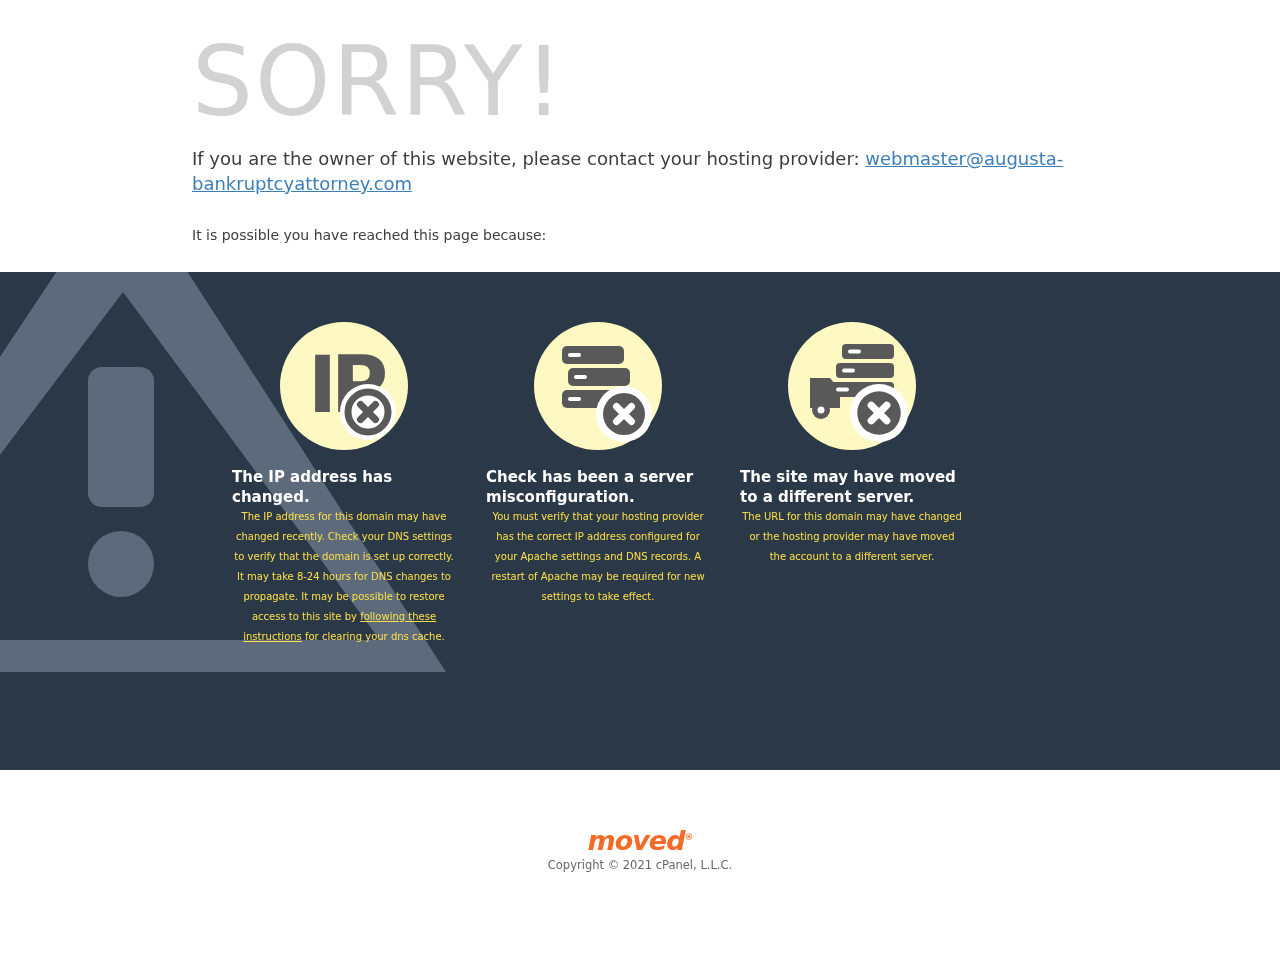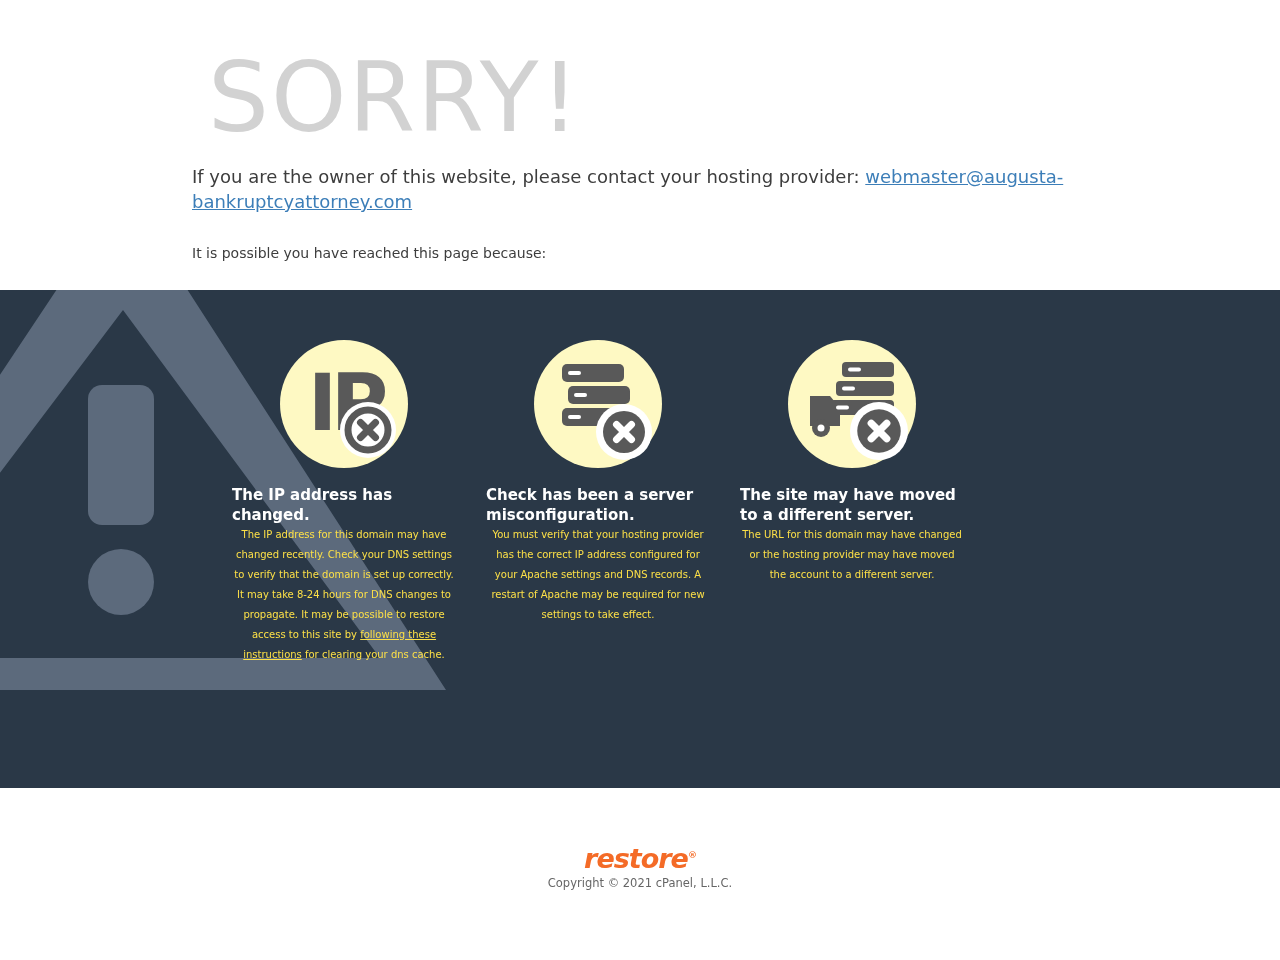--- a/index.html
+++ b/index.html
@@ -8,21 +8,21 @@
     width: 1280px;
     height: 960px;
     background: #ffffff;
     font-family: "DejaVu Sans", "Liberation Sans", sans-serif;
     overflow: hidden;
   }
 
   
   .top-section { padding-left: 192px; padding-top: 34px; }
   .sorry-title {
-    margin: 16px;
+    margin: 0;
     font-size: 96px;
     line-height: 1.02;
     font-weight: normal;
     letter-spacing: 2px;
     color: #d2d2d2;
   }
   .intro {
     margin: 14px 0 0 0;
     width: 884px;
     font-size: 18px;
@@ -189,15 +189,15 @@
         </svg>
       </div>
       <div class="col-title">The site may have moved to a different server.</div>
       <div class="col-body">The URL for this domain may have changed or the hosting provider may have moved the account to a different server.</div>
     </div>
 
   </div>
 </div>
 
 <div class="footer">
-  <a class="cpanel-logo" href="#"><span>restore</span><sup>®</sup></a>
+  <a class="cpanel-logo" href="#"><span>moved</span><sup>®</sup></a>
   <div class="copyright">Copyright © 2021 cPanel, L.L.C.</div>
 </div>
 
 </body></html>

